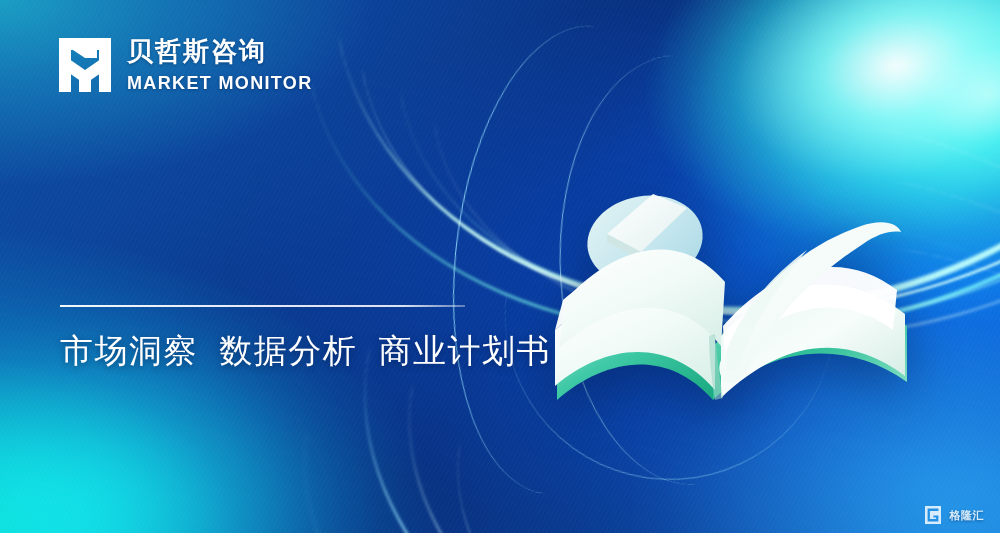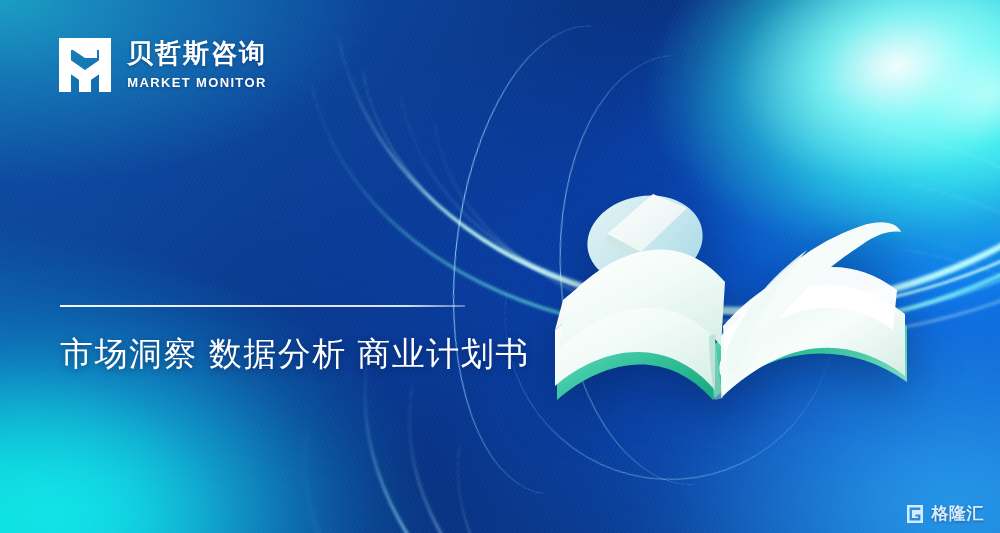--- a/index.html
+++ b/index.html
@@ -85,21 +85,21 @@
   
   .logo{position:absolute;left:57px;top:36px;display:flex;align-items:center;gap:14px;}
   .logo-mark{width:56px;height:58px;flex:none;}
   .logo-words{display:flex;flex-direction:column;justify-content:center;}
   .logo-cn{
     color:#fff;font-size:26px;font-weight:bold;line-height:1.12;
     letter-spacing:2px;white-space:nowrap;
     text-shadow:0 1px 3px rgba(0,30,70,.45);
   }
   .logo-en{
-    color:#fff;font-size:13px;font-weight:bold;line-height:1.15;
+    color:#fff;font-size:18px;font-weight:bold;line-height:1.15;
     letter-spacing:1.35px;margin-top:7px;white-space:nowrap;
     text-shadow:0 1px 3px rgba(0,30,70,.45);
     text-align:center;
   }
 
   
   .headline{
     position:absolute;left:58px;top:168px;
     color:#fff;font-size:92px;font-weight:bold;
     letter-spacing:4px;line-height:1;white-space:nowrap;
@@ -107,34 +107,35 @@
   }
   .rule{
     position:absolute;left:60px;top:305px;width:405px;height:2px;
     background:linear-gradient(90deg,rgba(255,255,255,.95),rgba(255,255,255,.85) 85%,rgba(255,255,255,.35));
   }
   .subline{
     position:absolute;left:60px;top:330px;
     color:#fff;font-size:33px;font-weight:400;
     letter-spacing:1.5px;line-height:1.45;white-space:nowrap;
     text-shadow:0 2px 6px rgba(3,22,60,.5);
+    font-family:Liberation Mono, monospace;
   }
 
   
   .book{position:absolute;left:545px;top:150px;width:400px;height:300px;}
   .book svg{display:block;width:100%;height:100%;filter:drop-shadow(0 18px 26px rgba(2,25,70,.45));}
 
   
   .watermark{
     position:absolute;right:16px;bottom:8px;
     display:flex;align-items:center;gap:7px;opacity:.9;
   }
   .wm-mark{width:20px;height:20px;flex:none;}
   .wm-text{
-    color:#eaf6ff;font-size:17px;font-weight:bold;letter-spacing:.5px;
+    color:#eaf6ff;font-size:11px;font-weight:bold;letter-spacing:.5px;
     white-space:nowrap;text-shadow:0 1px 3px rgba(0,30,70,.5);
   }
 </style>
 </head>
 <body>
 
 <div id="stage">
 
   <div class="layer bg-base"></div>
   <div class="glow gl-bl"></div>

